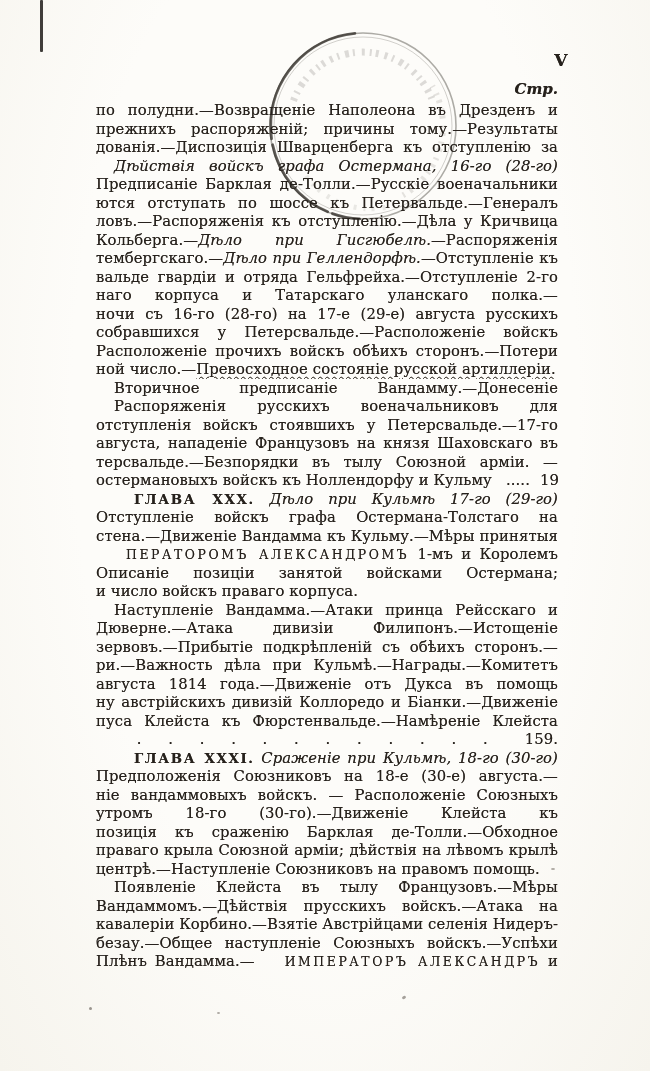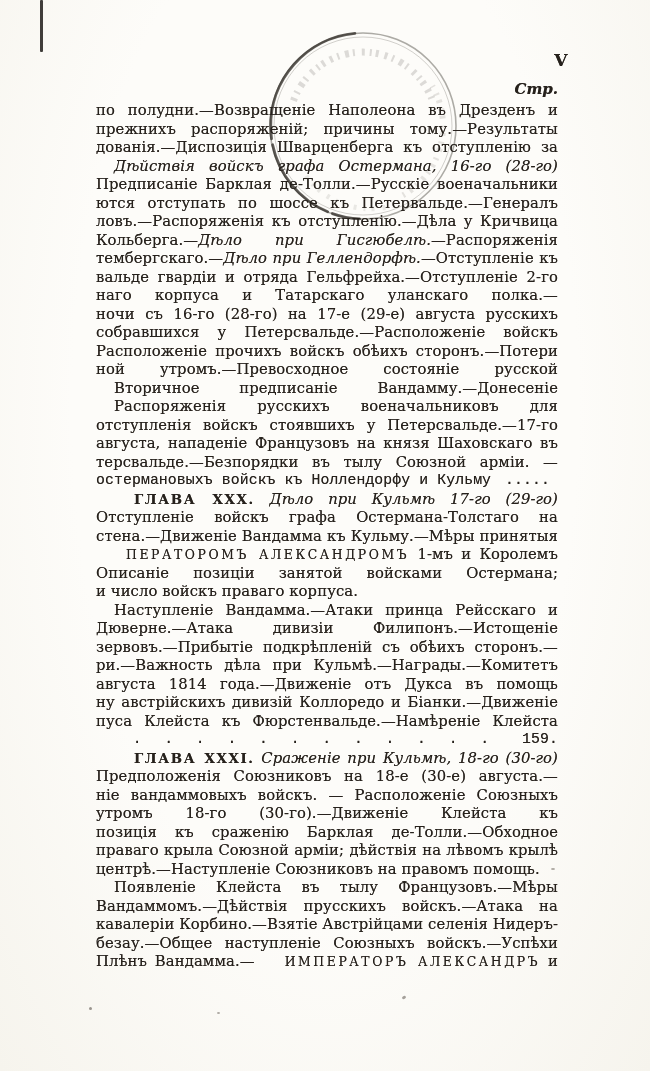--- a/index.html
+++ b/index.html
@@ -30,26 +30,26 @@
   .line{
     height:18.5px;overflow:hidden;
     text-align:justify;text-align-last:justify;text-justify:inter-word;
   }
   .line.end{text-align-last:left;}
   .line.indent{text-indent:18px;}
   .s-i{font-style:italic;}
   .s-b{font-weight:bold;font-size:13.4px;letter-spacing:1.6px;margin-left:20px;}
   .s-sc{text-transform:uppercase;font-size:12.4px;letter-spacing:2.6px;margin-left:30px;}
   .s-u{
-    text-decoration-style:wavy;
+    text-decoration:underline;text-decoration-style:wavy;
     text-decoration-color:rgba(50,44,36,.8);text-decoration-thickness:1.1px;
     text-underline-offset:2px;
   }
   
-  .pageline{display:flex;align-items:baseline;text-align:left;font-family:Liberation Mono, monospace;}
+  .pageline{display:flex;align-items:baseline;text-align:left;}
   .pageline .lt{white-space:pre;}
   .leader{flex:1;display:flex;justify-content:space-evenly;padding:0 10px 0 14px;}
   .leader i{font-style:normal;}
   .pagenum{white-space:pre;}
   
   .stamp{position:absolute;left:258px;top:26px;width:210px;height:205px;pointer-events:none;}
   
   .edge-line{position:absolute;left:40px;top:0;width:3px;height:52px;background:#1e1c19;opacity:.85;border-radius:1px;}
   .speck{position:absolute;border-radius:50%;background:#4d463e;}
   .sp1{left:89px;top:1007px;width:3px;height:3px;opacity:.55;}
@@ -88,21 +88,21 @@
       <div class="line"><span class="s-n">Предписаніе Барклая де-Толли.—Русскіе военачальники рѣша-</span></div>
       <div class="line"><span class="s-n">ются отступать по шоссе къ Петервальде.—Генералъ Ермо-</span></div>
       <div class="line"><span class="s-n">ловъ.—Распоряженія къ отступленію.—Дѣла у Кричвица и</span></div>
       <div class="line"><span class="s-n">Кольберга.—</span><span class="s-i">Дѣло при Гисгюбелѣ.</span><span class="s-n">—Распоряженія принца Вир-</span></div>
       <div class="line"><span class="s-n">тембергскаго.—</span><span class="s-i">Дѣло при Геллендорфѣ.</span><span class="s-n">—Отступленіе къ Петерс-</span></div>
       <div class="line"><span class="s-n">вальде гвардіи и отряда Гельфрейха.—Отступленіе 2-го пѣхот-</span></div>
       <div class="line"><span class="s-n">наго корпуса и Татарскаго уланскаго полка.—Расположеніе въ</span></div>
       <div class="line"><span class="s-n">ночи съ 16-го (28-го) на 17-е (29-е) августа русскихъ войскъ</span></div>
       <div class="line"><span class="s-n">собравшихся у Петерсвальде.—Расположеніе войскъ Вандамма.—</span></div>
       <div class="line"><span class="s-n">Расположеніе прочихъ войскъ обѣихъ сторонъ.—Потери Союз-</span></div>
-      <div class="line end"><span class="s-n">ной утромъ.—</span><span class="s-u">Превосходное состояніе русской артиллеріи.</span></div>
+      <div class="line end"><span class="s-n">ной число.—</span><span class="s-u">Превосходное состояніе русской артиллеріи.</span></div>
       <div class="line indent end"><span class="s-n">Вторичное предписаніе Вандамму.—Донесеніе Вандамма.</span></div>
       <div class="line indent"><span class="s-n">Распоряженія русскихъ военачальниковъ для дальнѣйшаго</span></div>
       <div class="line"><span class="s-n">отступленія войскъ стоявшихъ у Петерсвальде.—17-го (29 го)</span></div>
       <div class="line"><span class="s-n">августа, нападеніе Французовъ на князя Шаховскаго въ Пе-</span></div>
       <div class="line"><span class="s-n">терсвальде.—Безпорядки въ тылу Союзной арміи. —Отступленіе</span></div>
       <div class="line pageline">
         <span class="lt"><span class="s-n">остермановыхъ войскъ къ Ноллендорфу и Кульму</span></span>
         <span class="leader">
           <i>.</i>
           <i>.</i>

